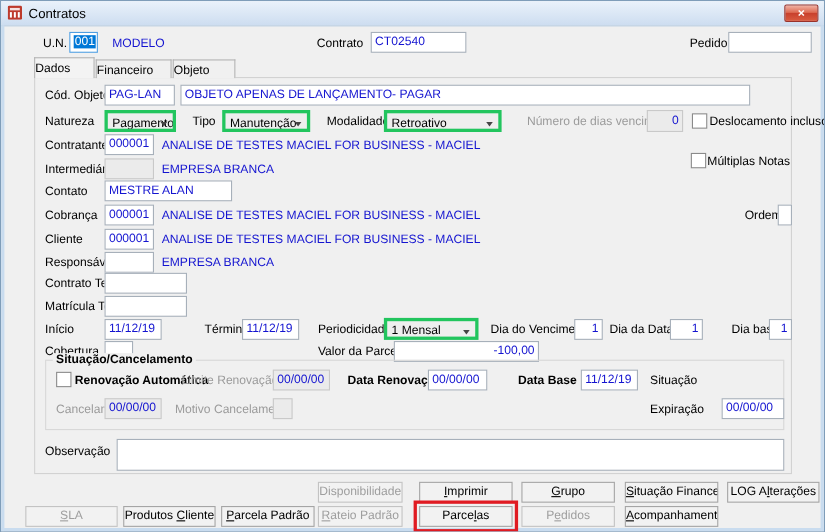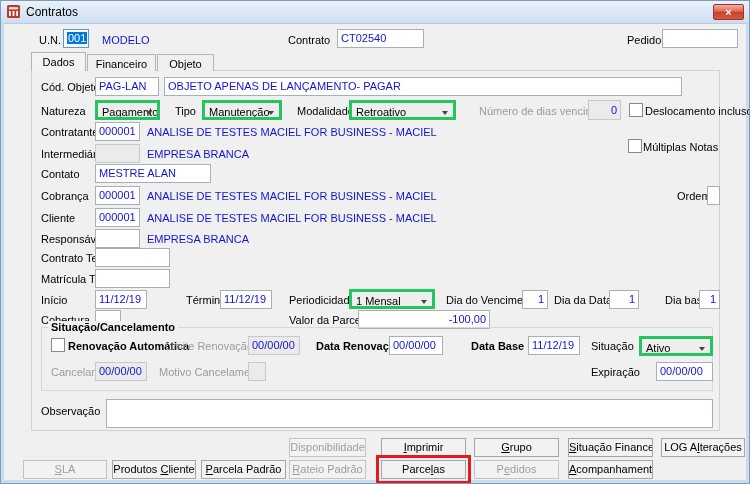--- a/index.html
+++ b/index.html
@@ -34,21 +34,21 @@
   .sel{background:#0078d7;color:#fff;padding:0 1px;}
 
   .combo{position:absolute;background:#eee;border:3px solid #22c55e;box-sizing:border-box;height:20px;
     line-height:18px;padding:0 16px 0 4px;white-space:nowrap;overflow:hidden;}
   .tri{position:absolute;right:5px;top:8px;width:0;height:0;
     border-left:3.5px solid transparent;border-right:3.5px solid transparent;border-top:4px solid #454545;}
 
   .cb{position:absolute;width:12px;height:12px;background:#fff;border:1px solid #8a8a8a;box-sizing:content-box;}
 
   .tab{position:absolute;border:1px solid #b4b4b4;border-bottom:none;background:#f0f0f0;
-    text-align:center;box-sizing:border-box;padding-top:3px;}
+    text-align:left;box-sizing:border-box;padding-top:3px;}
   .tab.active{top:51px;height:19px;z-index:3;background:#f3f3f3;}
   .tab.inactive{top:53px;height:17px;z-index:1;}
 
   .panel{position:absolute;left:30px;top:69px;width:689px;height:361px;
     border:1px solid #d2d2d2;background:#f0f0f0;box-sizing:border-box;z-index:0;}
 
   .groupbox{position:absolute;left:40px;top:326px;width:672px;height:64px;
     border:1px solid #d8d8d8;box-sizing:border-box;}
   .legend{position:absolute;left:47px;top:320px;font-weight:bold;background:#f0f0f0;padding:0 3px;z-index:2;}
 
@@ -171,21 +171,20 @@
 
   <div class="cb" style="left:50px;top:337px;"></div>
   <span class="lbl bold" style="left:67px;top:339px;">Renovação Automática</span>
   <span class="lbl gray" style="left:164px;top:339px;">Limite Renovação</span>
   <div class="txt dis" style="left:247px;top:335px;width:52px;">00/00/00</div>
   <span class="lbl bold" style="left:315px;top:339px;">Data Renovação</span>
   <div class="txt" style="left:388px;top:335px;width:54px;">00/00/00</div>
   <span class="lbl bold" style="left:470px;top:339px;">Data Base</span>
   <div class="txt" style="left:527px;top:335px;width:52px;">11/12/19</div>
   <span class="lbl" style="left:590px;top:339px;">Situação</span>
-  <div class="combo" style="left:638px;top:335px;width:74px;"><span>Ativo</span><span class="tri"></span></div>
 
   <span class="lbl gray" style="left:50px;top:365px;">Cancelamento</span>
   <div class="txt dis" style="left:94px;top:361px;width:52px;">00/00/00</div>
   <span class="lbl gray" style="left:158px;top:365px;">Motivo Cancelamento</span>
   <div class="txt dis" style="left:247px;top:361px;width:18px;"></div>
   <span class="lbl" style="left:590px;top:365px;">Expiração</span>
   <div class="txt" style="left:655px;top:361px;width:57px;">00/00/00</div>
 
   <span class="lbl" style="left:40px;top:404px;">Observação</span>
   <div class="textarea"></div>

